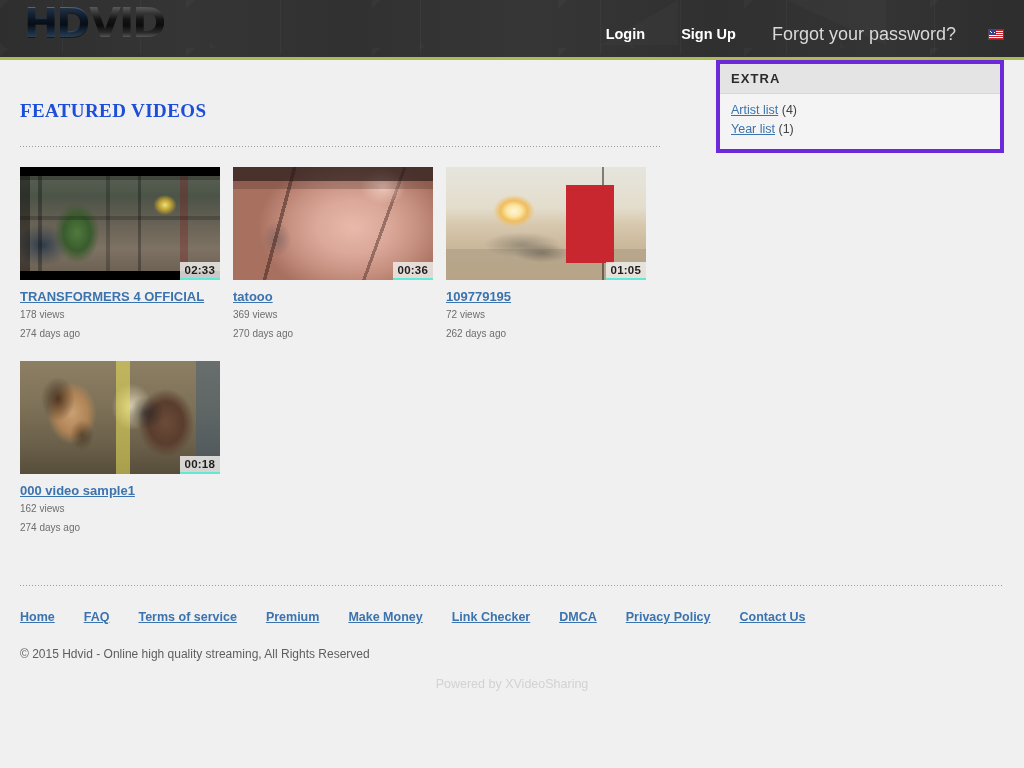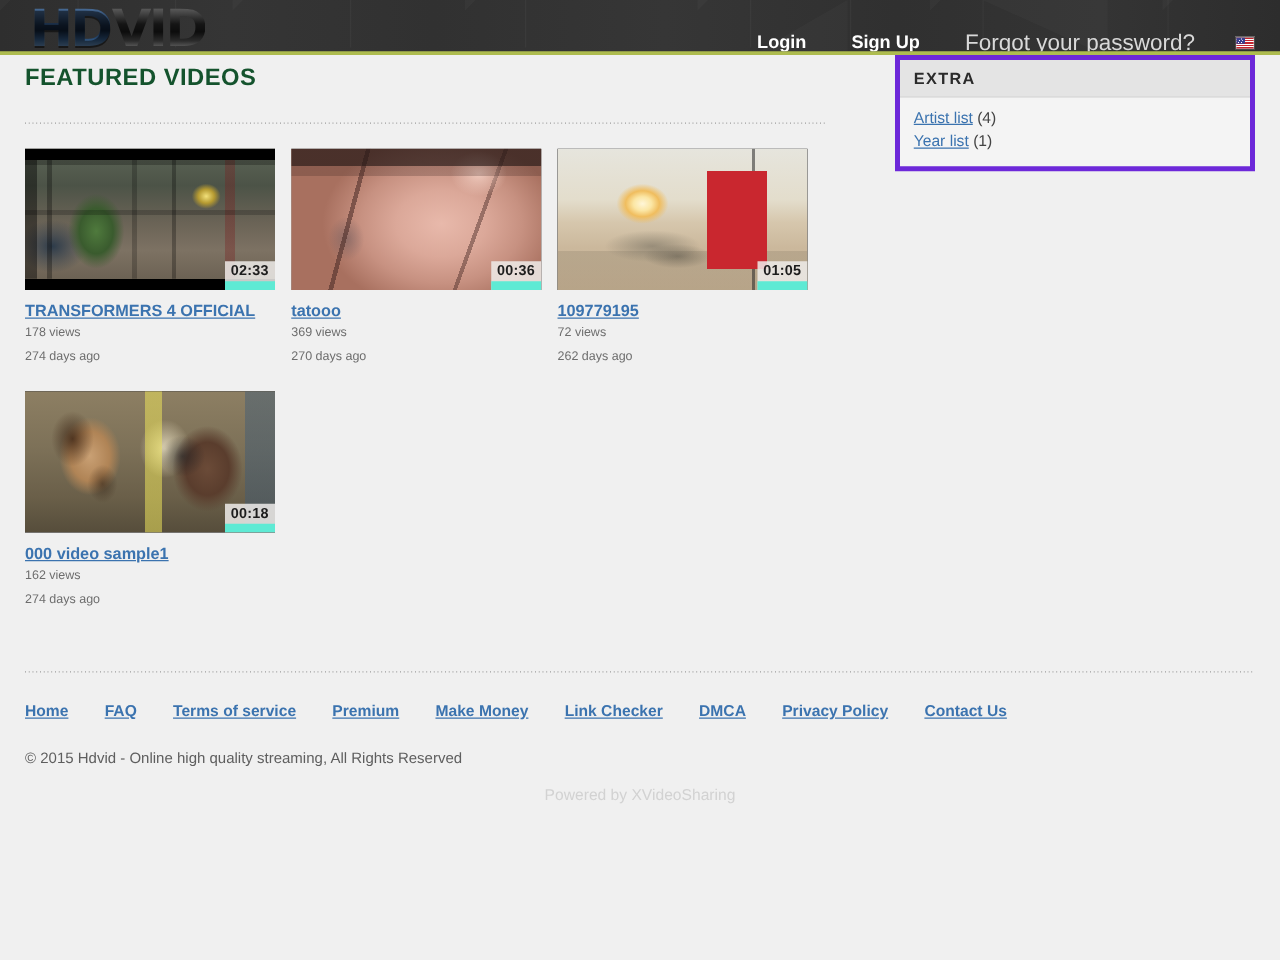--- a/index.html
+++ b/index.html
@@ -9,21 +9,21 @@
     width: 1024px; height: 768px;
     background: #f0f0f0;
     font-family: "Liberation Sans", sans-serif;
     -webkit-font-smoothing: antialiased;
     overflow: hidden;
   }
 
   
   .site-header {
     position: relative;
-    height: 44px;
+    height: 60px;
     background: #333333;
     background-image:
       linear-gradient(135deg, rgba(255,255,255,.025) 0 6px, rgba(0,0,0,0) 6px 80px),
       linear-gradient(45deg,  rgba(255,255,255,.018) 0 4px, rgba(0,0,0,0) 4px 90px),
       linear-gradient(to right, #2e2e2e 0%, #353535 18%, #313131 34%, #363636 52%, #303030 70%, #343434 86%, #2d2d2d 100%);
     background-size: 186px 48px, 210px 48px, 100% 100%;
     border-bottom: 3px solid #aebc4f;
     overflow: hidden;
     text-decoration: underline;
   }
@@ -130,26 +130,26 @@
   
   .page {
     width: 1024px;
     padding: 0 20px;
   }
   .columns { display: flex; align-items: flex-start; }
   .col-main { width: 640px; }
   .col-side { width: 320px; margin-left: 24px; }
 
   .section-title {
-    color: #14532d;
+    color: #1d4ed8;
     font-size: 19px;
     font-weight: bold;
     letter-spacing: .4px;
-    margin: 8px 0 0 0;
-    font-family: Liberation Sans, sans-serif;
+    margin: 40px 0 0 0;
+    font-family: Liberation Serif, serif;
   }
   .dotted-sep {
     height: 1px;
     margin: 24px 0 0 0;
     background-image: linear-gradient(to right, #9a9a9a 0 1px, transparent 1px 3px);
     background-size: 3px 1px;
     background-repeat: repeat-x;
   }
 
   
@@ -176,21 +176,21 @@
   .duration {
     position: absolute;
     right: 0; bottom: 0;
     background: rgba(238,236,234,.85);
     color: #1d1d1d;
     font-size: 11.5px;
     font-weight: bold;
     font-family: "Liberation Sans", sans-serif;
     padding: 2px 5px 1px 5px;
     letter-spacing: .2px;
-    border-bottom: 7px solid #5eead4;
+    border-bottom: 2px solid #5eead4;
     line-height: 13px;
   }
   .video-title {
     display: block;
     margin-top: 9px;
     color: #3b73af;
     font-size: 13px;
     font-weight: bold;
     text-decoration: underline;
     line-height: 15px;

